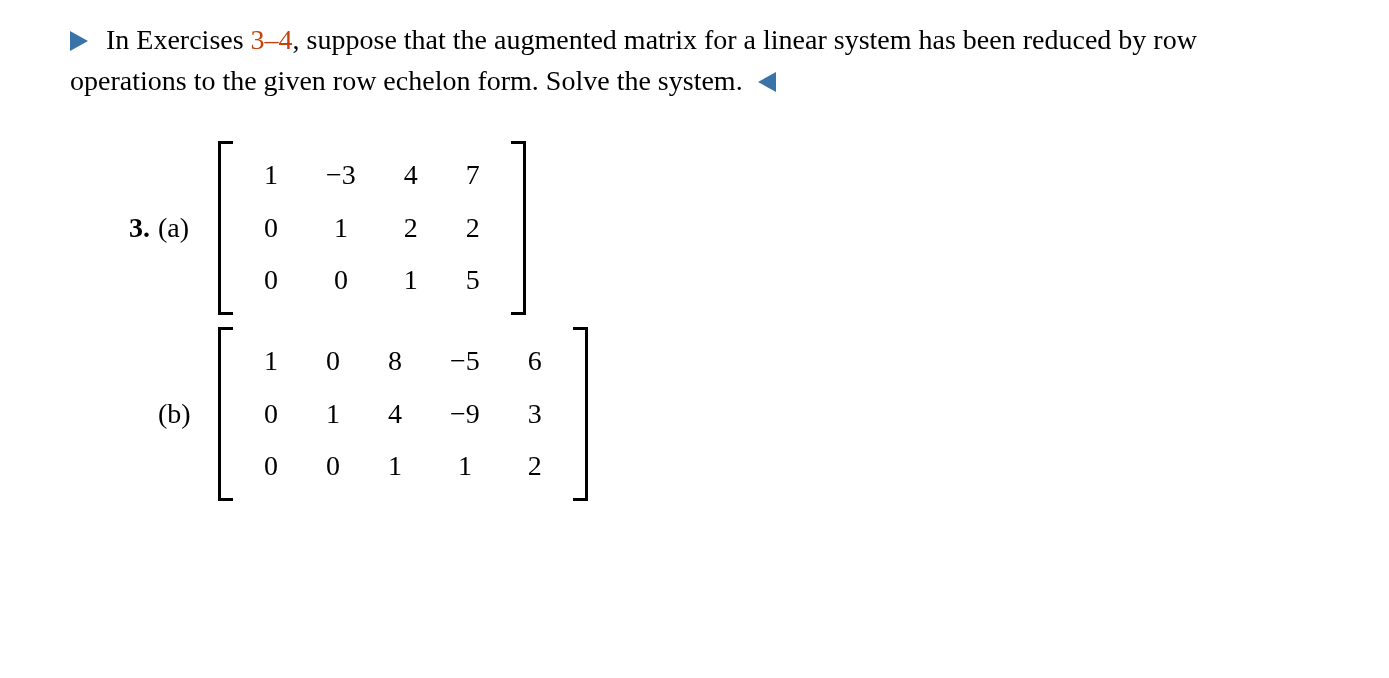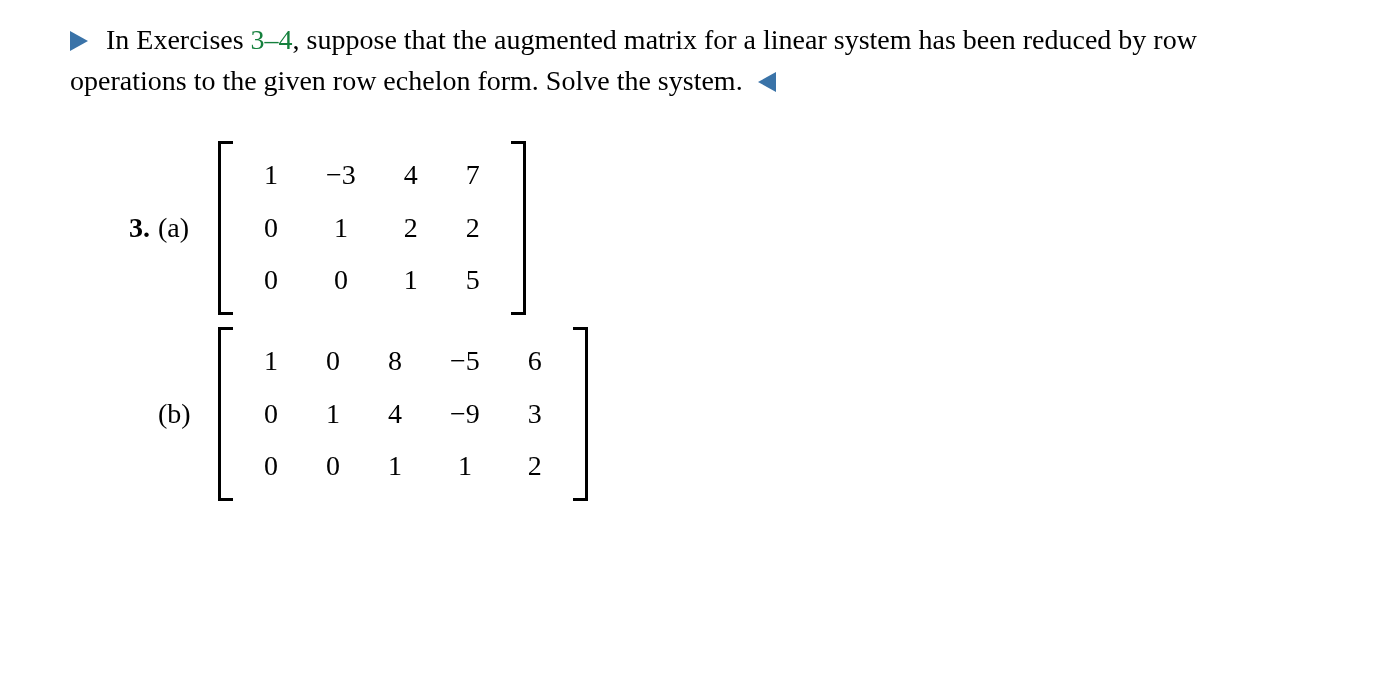--- a/index.html
+++ b/index.html
@@ -34,21 +34,21 @@
       display: inline-block;
       width: 0;
       height: 0;
       border-top: 10px solid transparent;
       border-bottom: 10px solid transparent;
       border-right: 18px solid #3a73a8;
       margin-left: 8px;
       vertical-align: -2px;
     }
     .ref-link {
-      color: #15803d;
+      color: #c2410c;
     }
     .exercise-row {
       display: flex;
       align-items: center;
       margin-bottom: 12px;
       margin-left: 40px;
     }
     .exercise-label {
       font-weight: bold;
       margin-right: 8px;

